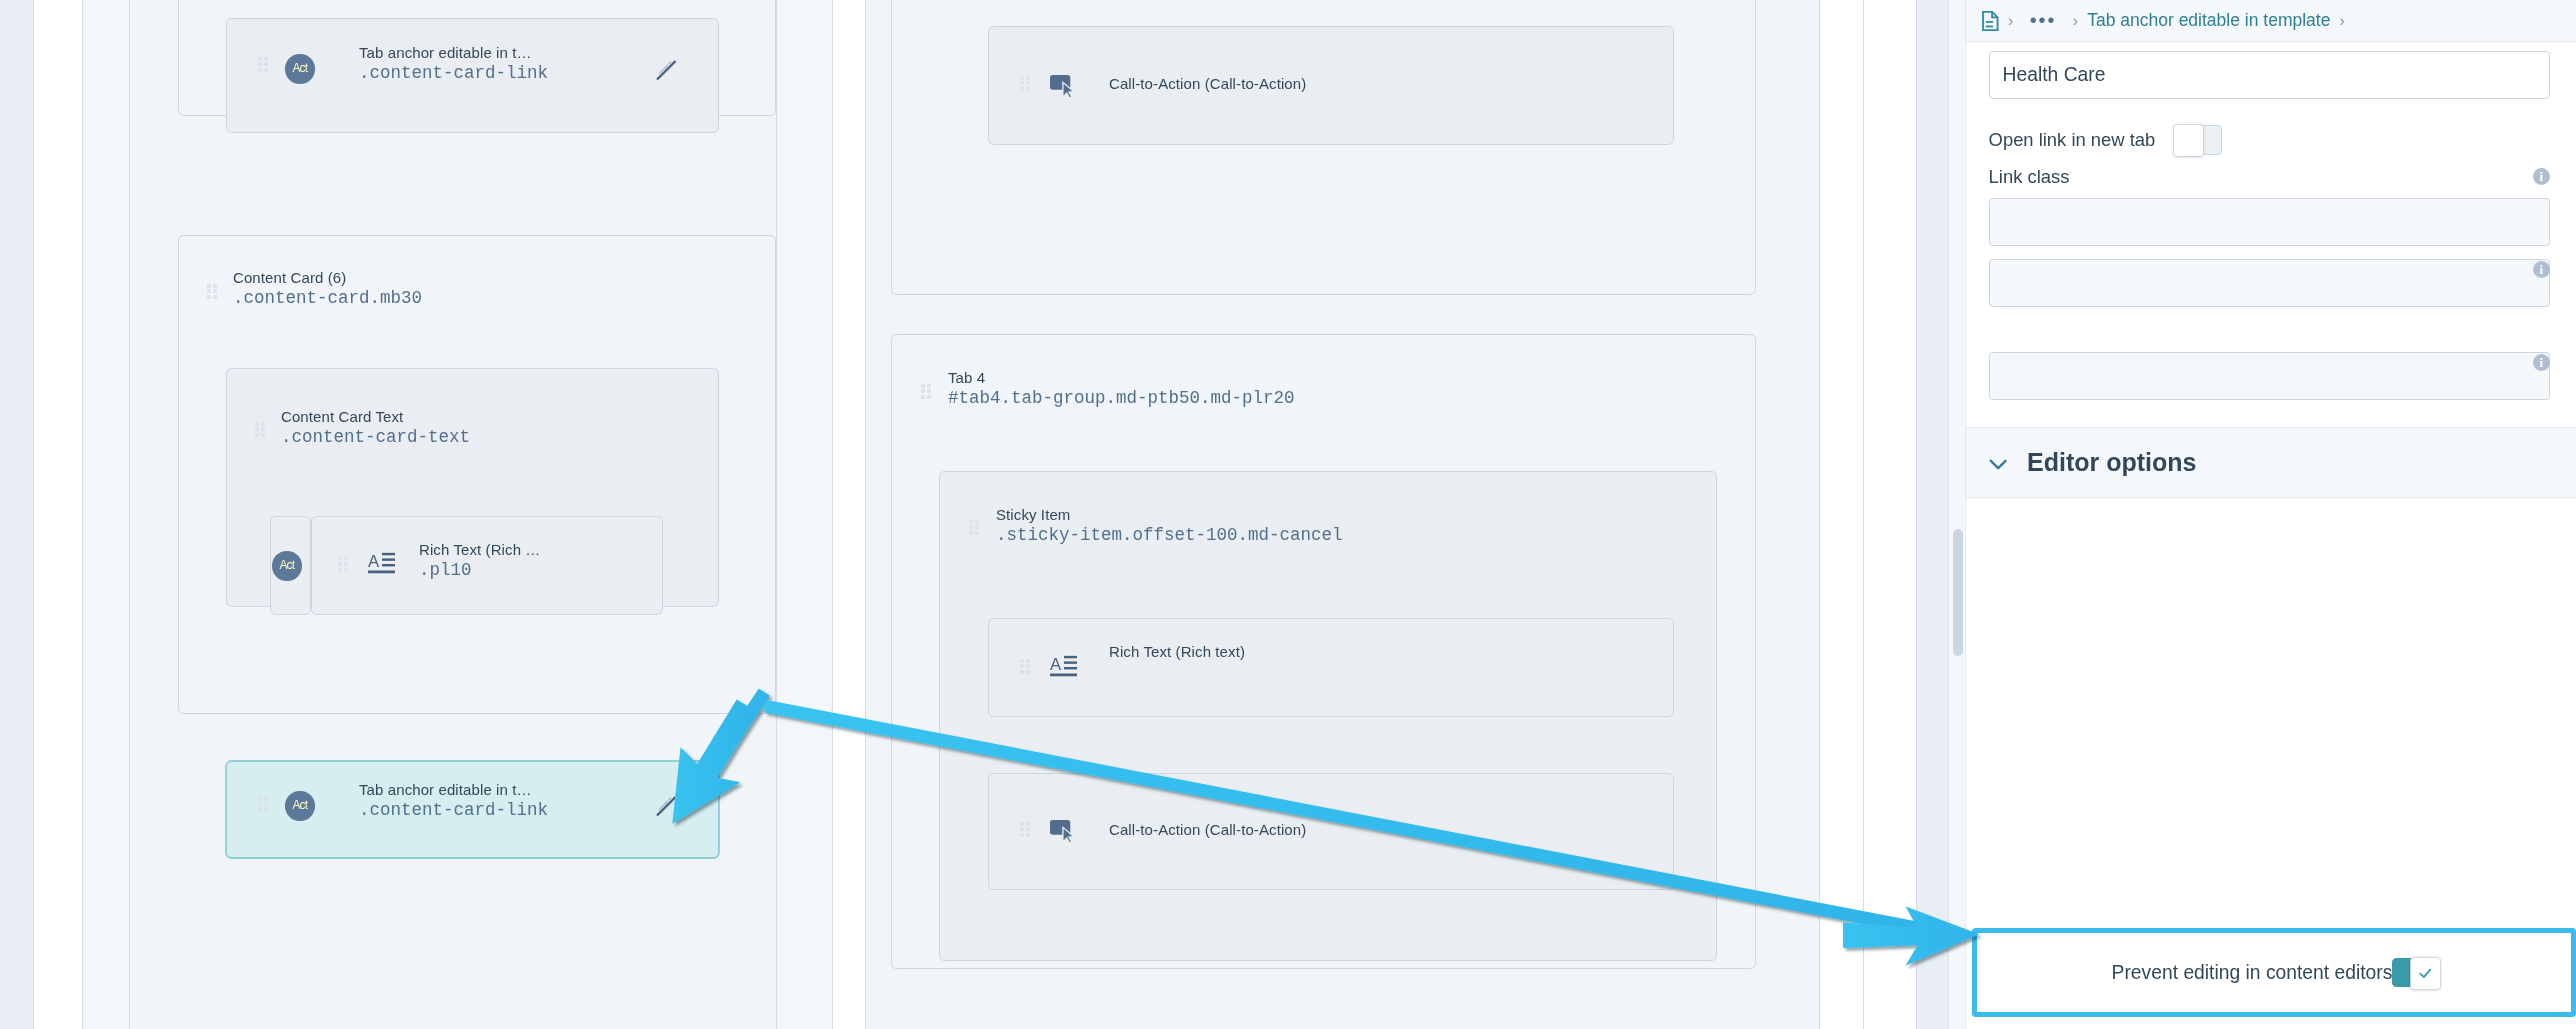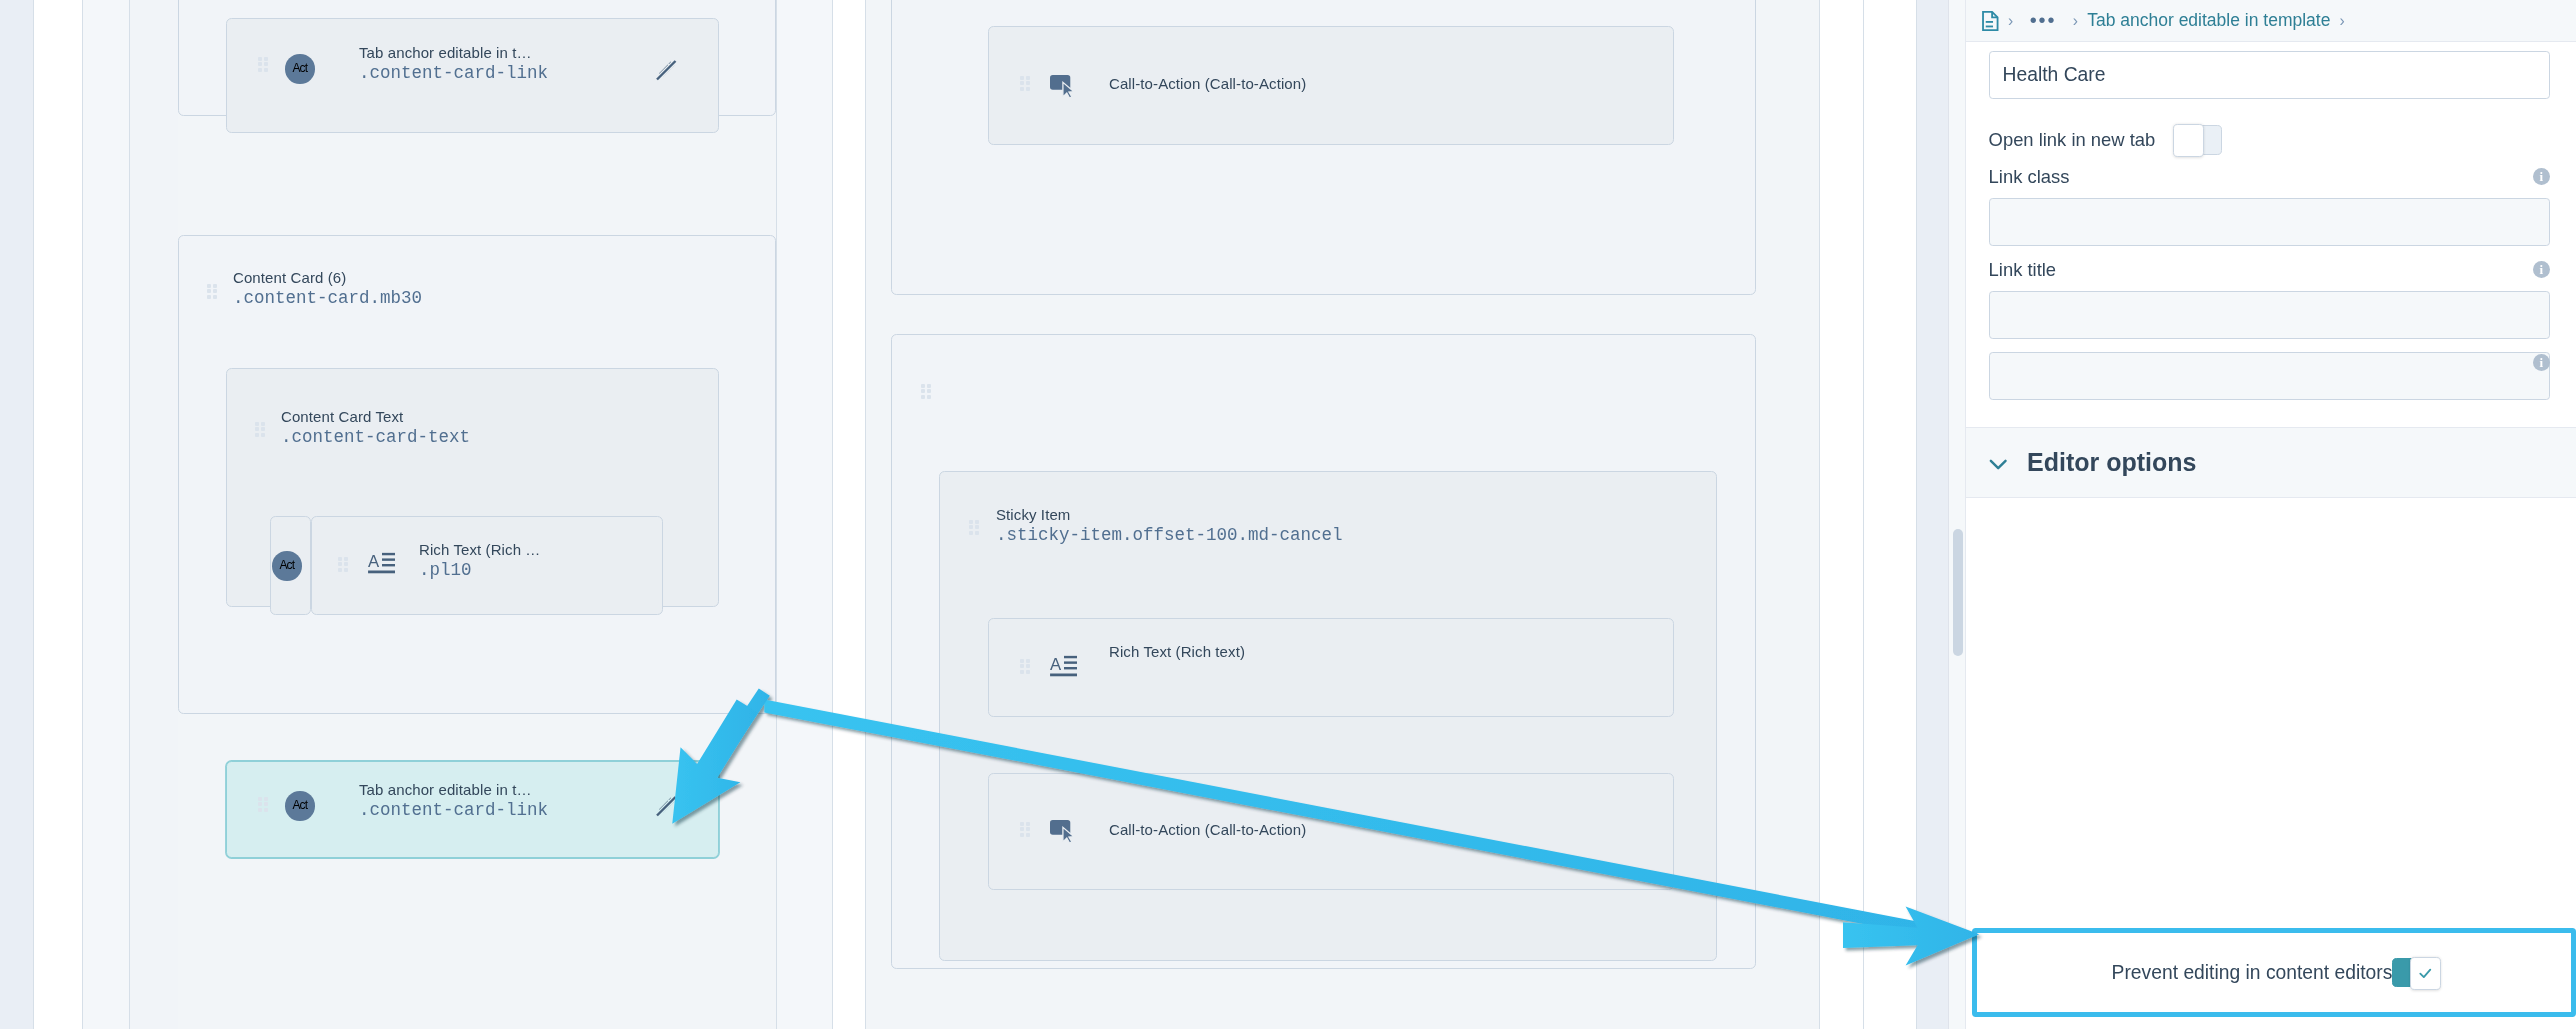--- a/index.html
+++ b/index.html
@@ -56,21 +56,21 @@
     gap: 1.8px 2.8px;
   }
   .drag i { background: #dbe3ec; border-radius: 0.9px; display:block; }
 
   
   .avatar {
     position:absolute;
     width: 29.5px; height: 29.5px;
     border-radius: 50%;
     background: #5c7999;
-    color: #000000;
+    color: #fef9c3;
     font-size: 12px;
     line-height: 29.5px;
     text-align: center;
     letter-spacing: -0.9px;
     font-family: "Liberation Sans", sans-serif;
   }
 
   
   .noedit { position:absolute; width: 24px; height: 24px; }
 
@@ -331,20 +331,24 @@
   </div>
 
   <div class="mod lighter" style="left:891px; top:334px; width:865px; height:635px; background:#f1f4f8;"></div>
   <div class="drag" style="left:921px; top:384px;">
     <i></i>
       <i></i>
       <i></i>
       <i></i>
       <i></i>
       <i></i>
+  </div>
+  <div class="label-wrap" style="left:948px; top:369px;">
+    <div class="lbl-name">Tab 4</div>
+    <div class="lbl-class">#tab4.tab-group.md-ptb50.md-plr20</div>
   </div>
 
   <div class="mod" style="left:939px; top:471px; width:778px; height:490px;"></div>
   <div class="drag" style="left:969px; top:520px;">
     <i></i>
       <i></i>
       <i></i>
       <i></i>
       <i></i>
       <i></i>
@@ -430,21 +434,20 @@
         </span>
       </div>
 
       <div class="field" style="top:124px;">
         <span class="field-label">Link class</span>
         <span class="info-i">i</span>
         <input class="field-input" type="text" value="" style="">
       </div>
 
       <div class="field" style="top:217px;">
-        <span class="field-label">Link title</span>
         <span class="info-i">i</span>
         <input class="field-input" type="text" value="" style="">
       </div>
 
       <div class="field" style="top:310px;">
         <span class="info-i">i</span>
         <input class="field-input" type="text" value="" style="">
       </div>
 
       <div class="section-head" style="left:0; top:385px; height:71px;">

